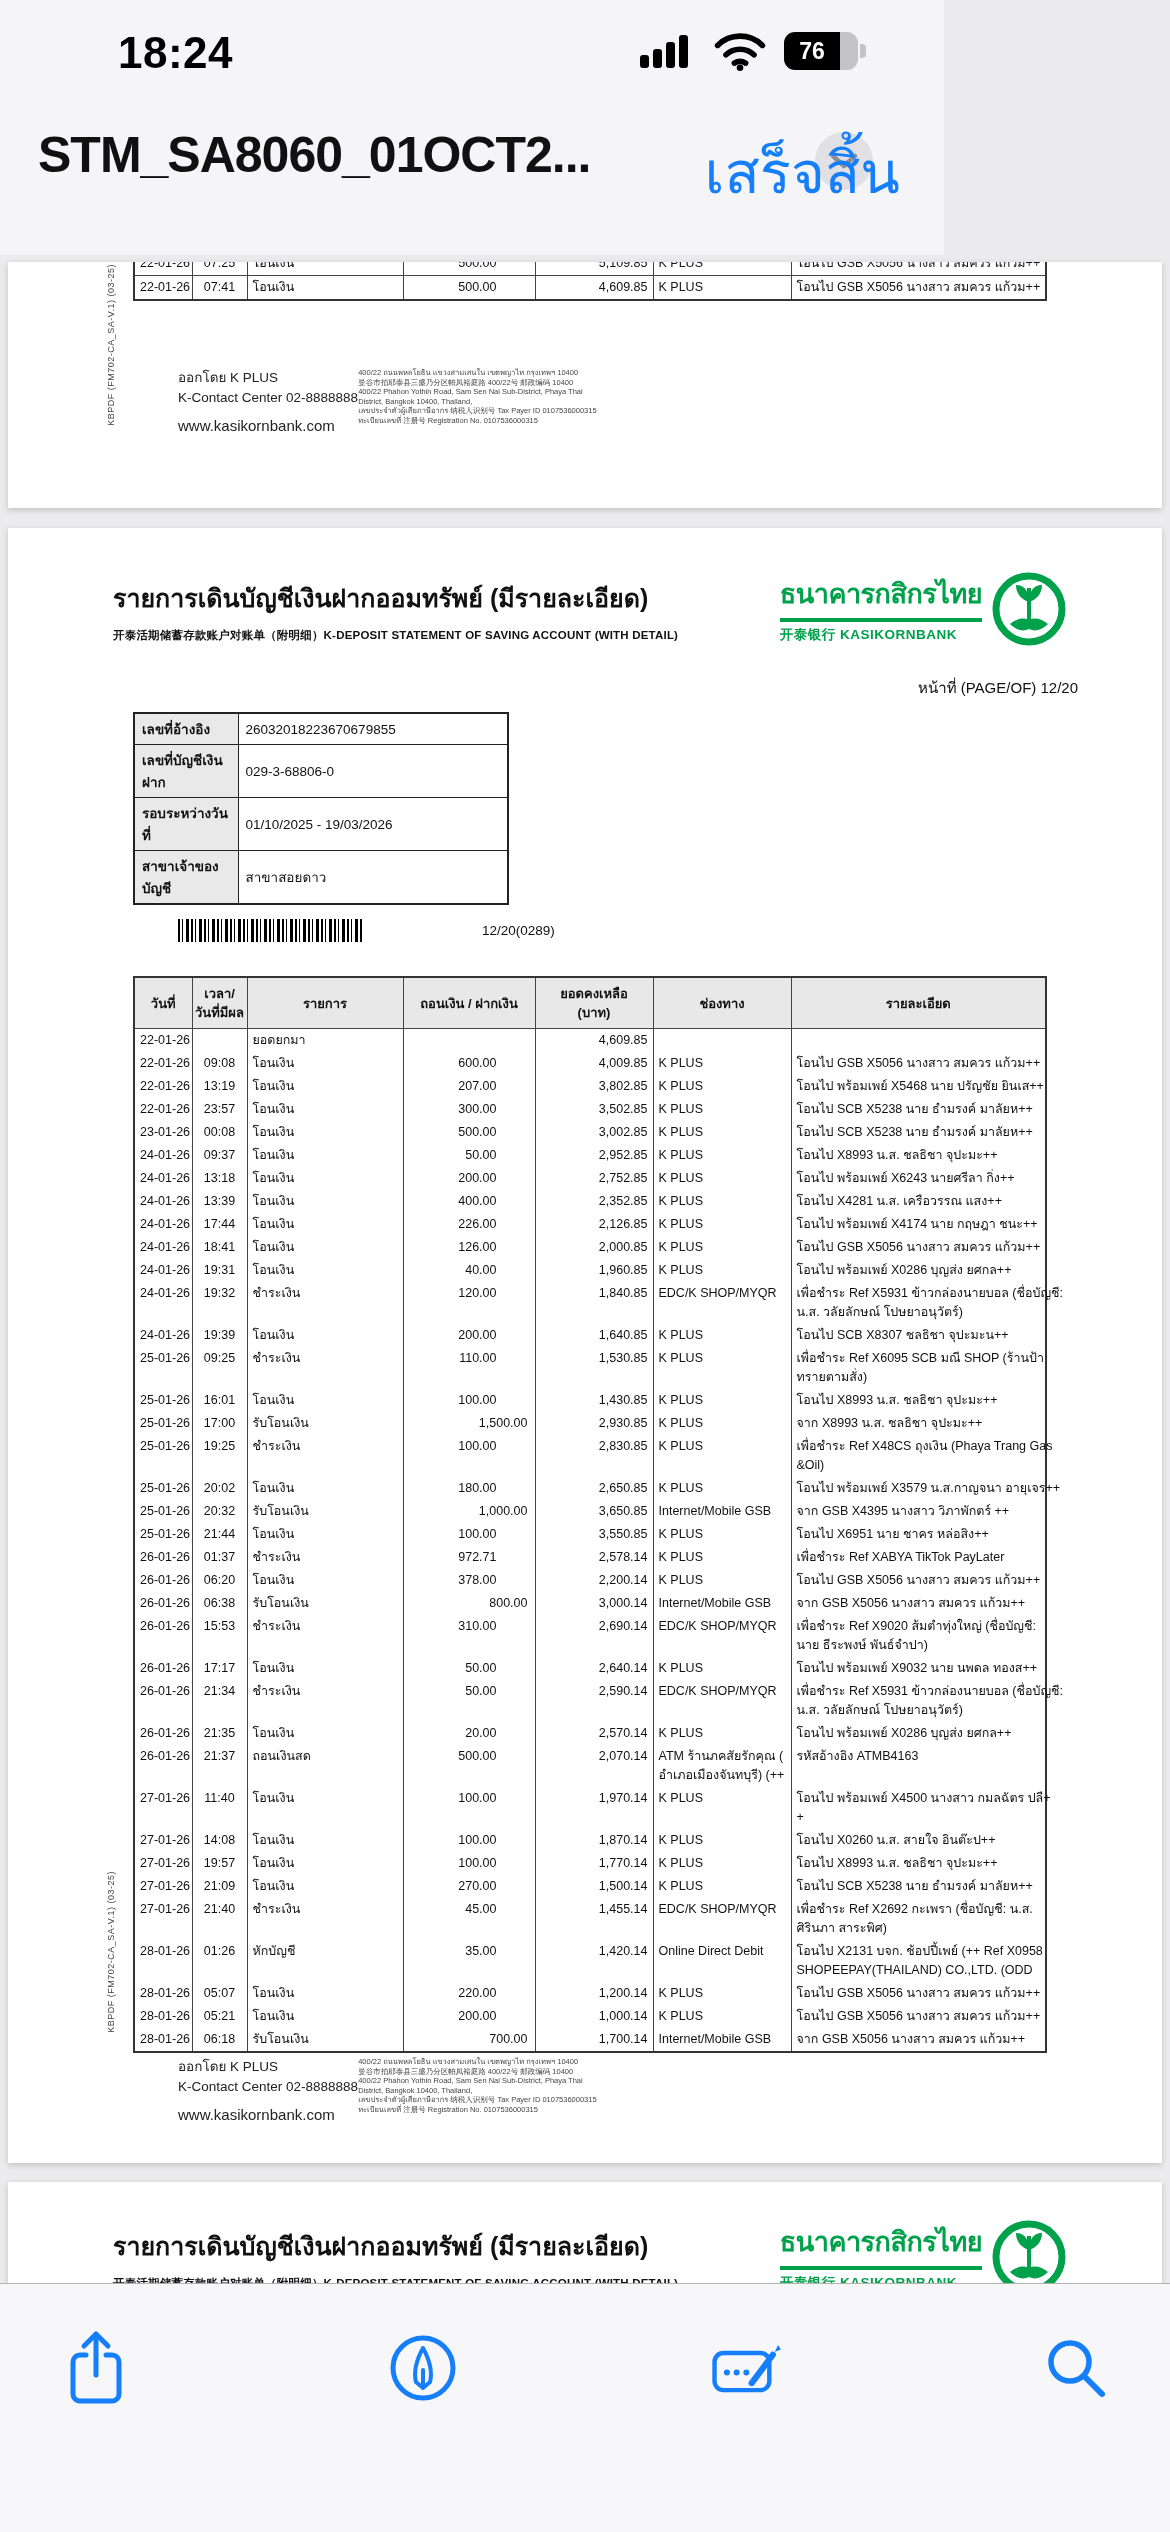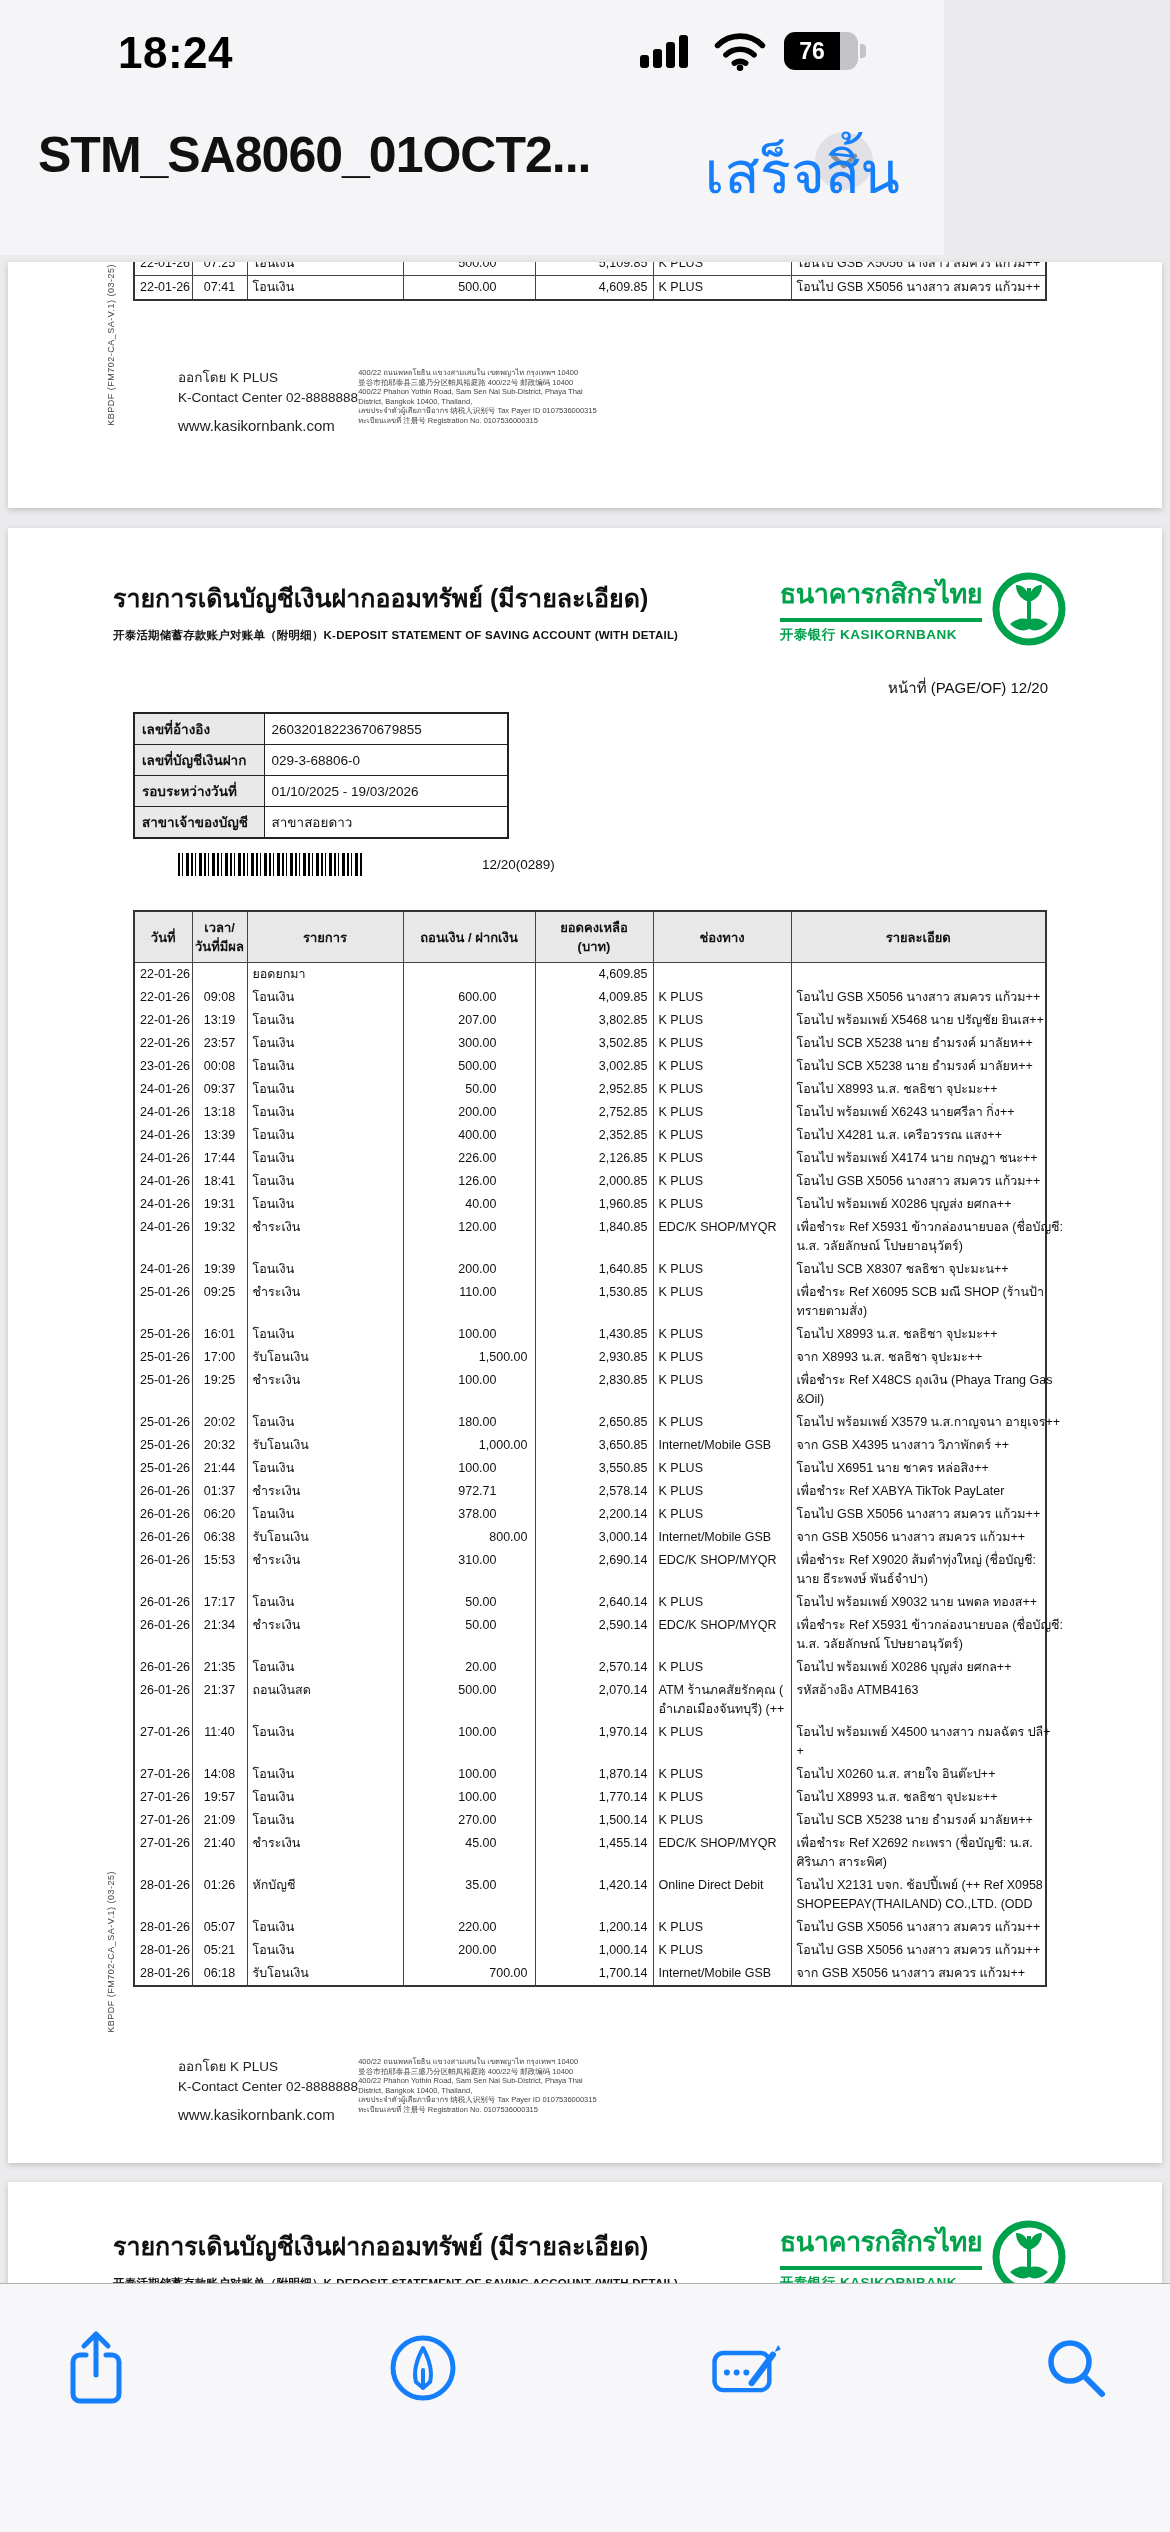--- a/index.html
+++ b/index.html
@@ -57,28 +57,28 @@
 
   
   .p2-head { display:flex; justify-content:space-between; padding:50px 96px 0 105px; }
   .stmt-title { font-size:25px; font-weight:bold; color:#111; }
   .stmt-sub { font-size:11.5px; font-weight:bold; color:#111; margin-top:10px; letter-spacing:0.2px; }
   .kbank-logo { display:flex; align-items:flex-start; gap:10px; margin-top:-6px; }
   .kb-names { display:flex; flex-direction:column; align-items:flex-start; }
   .kb-thai { font-size:27px; font-weight:bold; color:#00a14b; letter-spacing:-0.5px; }
   .kb-rule { width:100%; height:4px; background:#00a14b; margin:3px 0 4px; }
   .kb-en { font-size:13.5px; font-weight:bold; color:#00a14b; letter-spacing:0.5px; white-space:nowrap; }
-  .page-of { text-align:right; padding-right:114px; margin-top:30px; font-size:15px; color:#111; }
+  .page-of { text-align:right; padding-right:84px; margin-top:30px; font-size:15px; color:#111; }
   .doc-no { padding-left:125px; margin-top:18px; font-size:15px; color:#111; }
   .acct-row { display:flex; justify-content:space-between; padding:0 106px 0 125px; margin-top:12px; }
   .acct-name { font-size:15px; color:#111; margin-top:24px; }
   .acct-addr { font-size:15px; color:#111; margin-top:8px; margin-left:46px; }
   table.info { border-collapse:collapse; width:376px; border:2px solid #222; }
   table.info td { border:1px solid #222; font-size:13.5px; color:#111; padding:4px 7px; height:25px; }
-  table.info td.lbl { background:#e9e9e9; font-weight:bold; width:130px; padding-right:8px; }
+  table.info td.lbl { background:#e9e9e9; font-weight:bold; width:104px; padding-right:8px; }
   .barcode-row { display:flex; align-items:center; margin:14px 0 0 170px; }
   .barcode { width:184px; height:23px; background:repeating-linear-gradient(90deg,#000 0 2px,#fff 2px 4px,#000 4px 5px,#fff 5px 8px,#000 8px 11px,#fff 11px 13px); }
   .barcode-cap { margin-left:120px; font-size:13.5px; color:#111; }
   .p2-table { margin:34px 0 0 125px; }
   .page2 .kfooter { margin-top:auto; padding-bottom:40px; }
 
   
   .page3 .p2-head { padding-top:44px; }
 
   

